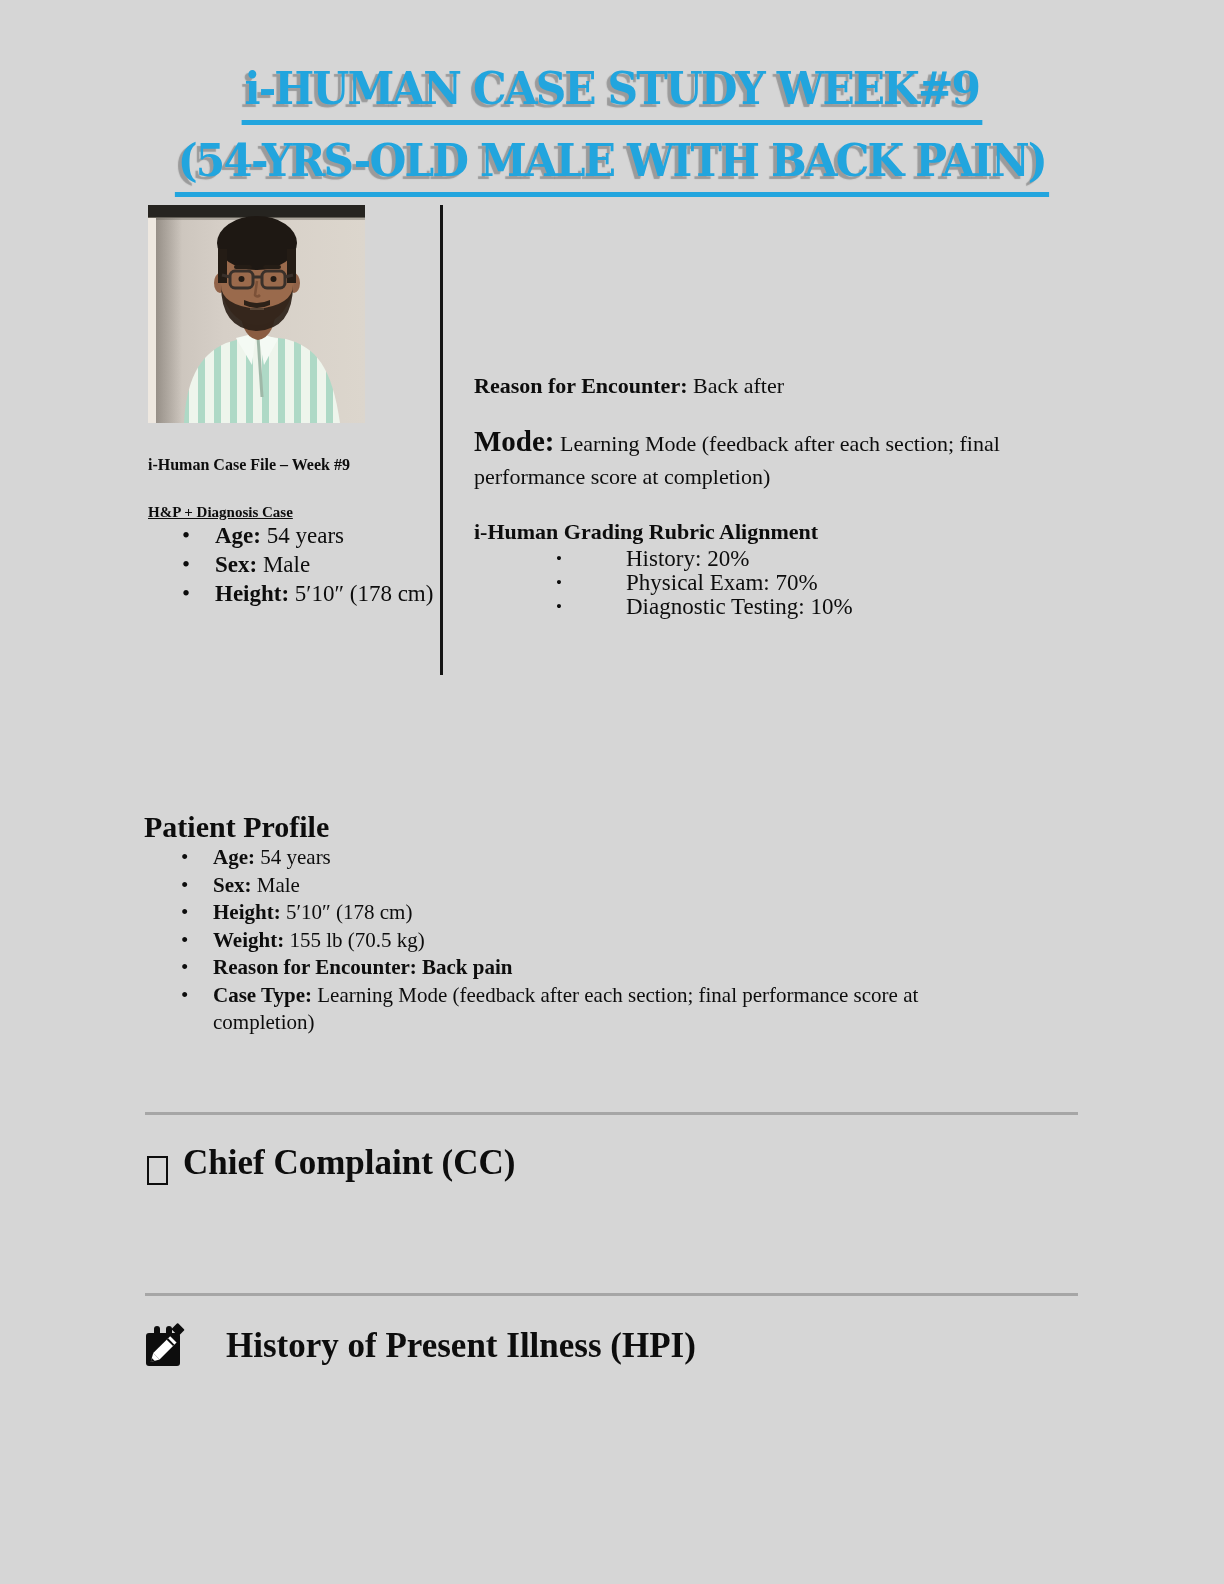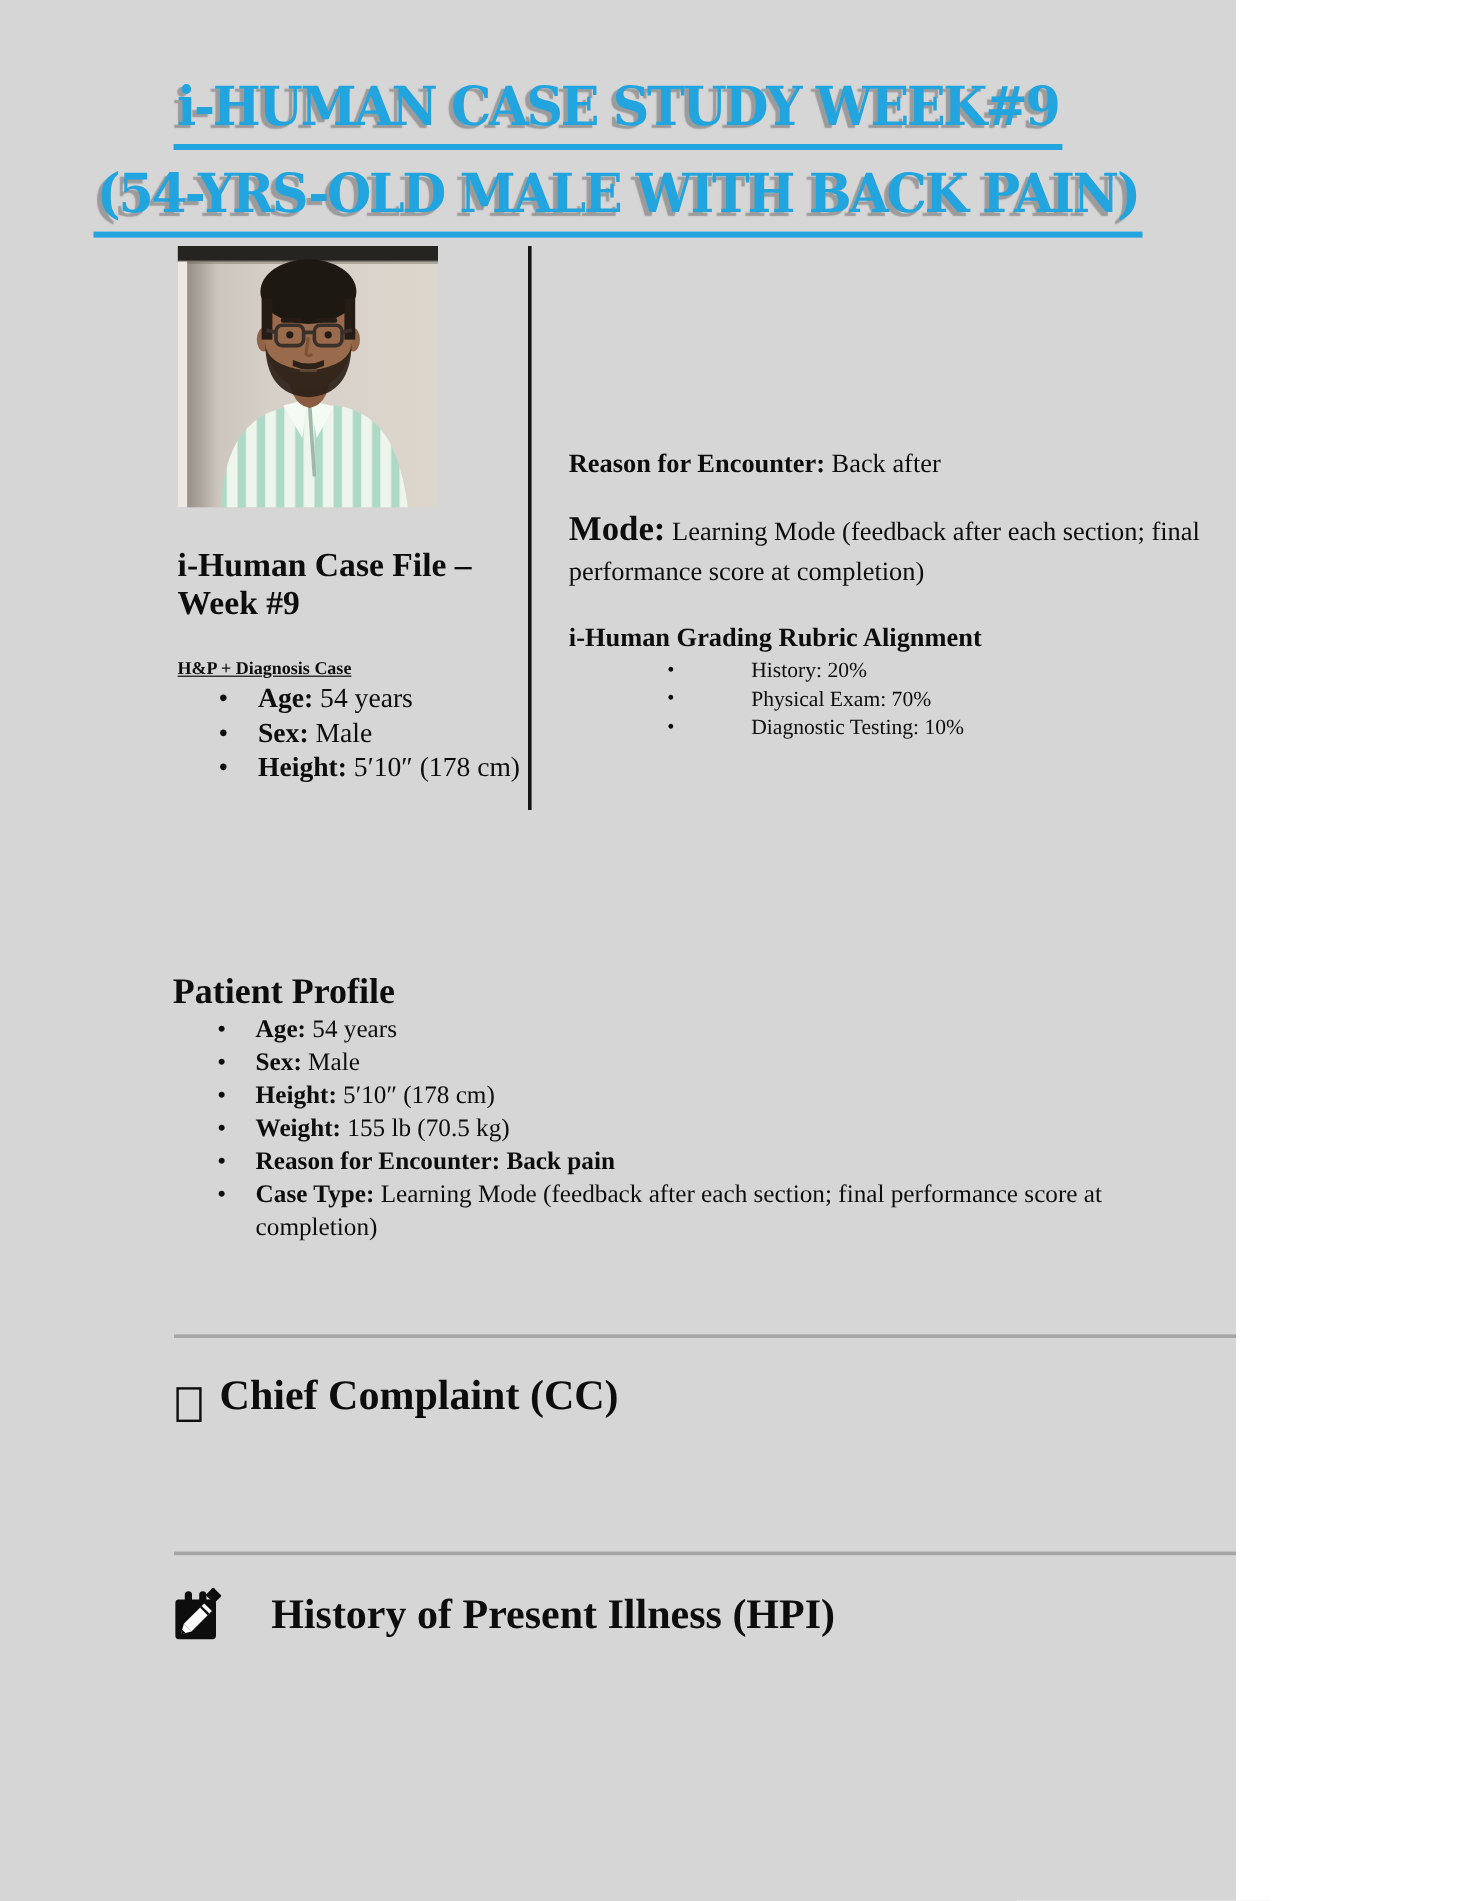--- a/index.html
+++ b/index.html
@@ -1,18 +1,18 @@
 <!DOCTYPE html>
 <html><head>
 <meta charset="utf-8">
 <style>
   html,body{margin:0;padding:0;}
   .page{
     position:relative;
-    width:1030px;height:1584px;
+    width:1224px;height:1584px;
     background:#d6d6d6;
     font-family:"Liberation Serif", serif;
     color:#0d0d0d;
     overflow:hidden;
   }
   
   .title{position:absolute;top:58px;left:0;width:100%;text-align:center;}
   .title-row{line-height:62px;}
   .title-line{
     display:inline-block;
@@ -24,33 +24,33 @@
     border-bottom:5px solid #22a5de;
     padding:0 3px 0 3px;
     text-shadow:-4px 3px 1px rgba(115,115,115,0.6);
     transform:scaleX(0.94);
     transform-origin:center;
   }
   
   .columns{position:absolute;left:148px;top:205px;display:flex;}
   .col-left{width:292px;}
   .photo{width:217px;height:218px;line-height:0;}
-  .case-file-label{margin-top:33px;font-size:28px;font-weight:bold;}
+  .case-file-label{margin-top:33px;font-size:16px;font-weight:bold;}
   .case-type-label{margin-top:30px;font-size:15px;font-weight:bold;text-decoration:underline;}
   ul.plain{list-style:none;margin:0;padding:0;}
   .case-bullets{margin-top:28px;font-size:23px;line-height:29px;width:288px;}
   .case-bullets li{position:relative;padding-left:67px;}
   .case-bullets li::before{content:"•";position:absolute;left:34px;}
   .vdivider{width:3px;background:#151515;height:470px;flex:none;}
   .col-right{width:608px;padding:167px 0 0 31px;}
   .reason-line{margin:0;font-size:22px;line-height:28px;}
   .mode-line{margin:25px 0 12px 0;font-size:22px;line-height:33px;width:578px;}
   .mode-label{font-weight:bold;font-size:29px;}
   .rubric-title{margin:24px 0 0 0;font-size:22px;font-weight:bold;line-height:30px;}
-  .rubric-list{margin-top:27px;font-size:18px;line-height:24px;}
+  .rubric-list{margin-top:27px;font-size:23px;line-height:24px;}
   .rubric-list li{position:relative;padding-left:152px;}
   .rubric-list li::before{content:"•";position:absolute;left:82px;font-size:17px;}
   
   .profile{position:absolute;left:144px;top:810px;}
   .profile-title{font-size:30px;font-weight:bold;}
   .profile-list{margin-top:36px;font-size:21px;line-height:27.5px;width:878px;}
   .profile-list li{position:relative;padding-left:69px;}
   .profile-list li::before{content:"•";position:absolute;left:37px;}
   
   .hrule{position:absolute;left:145px;width:933px;height:3px;background:#a6a6a6;}

